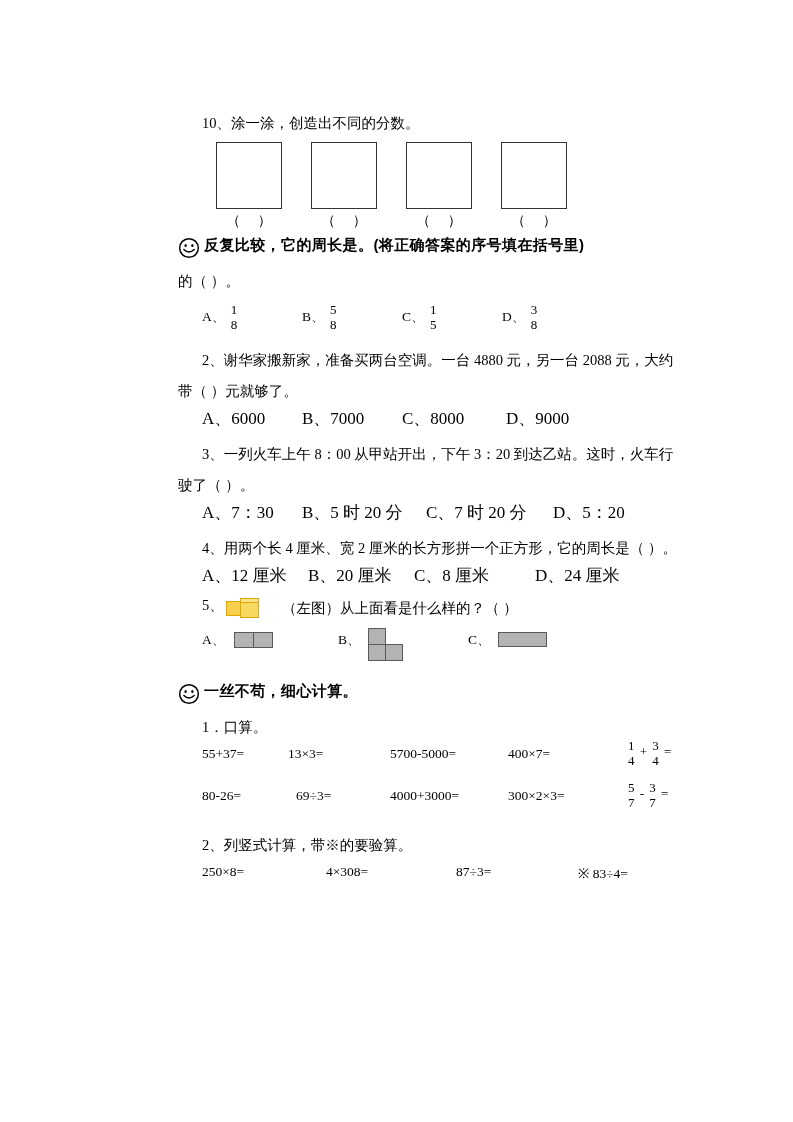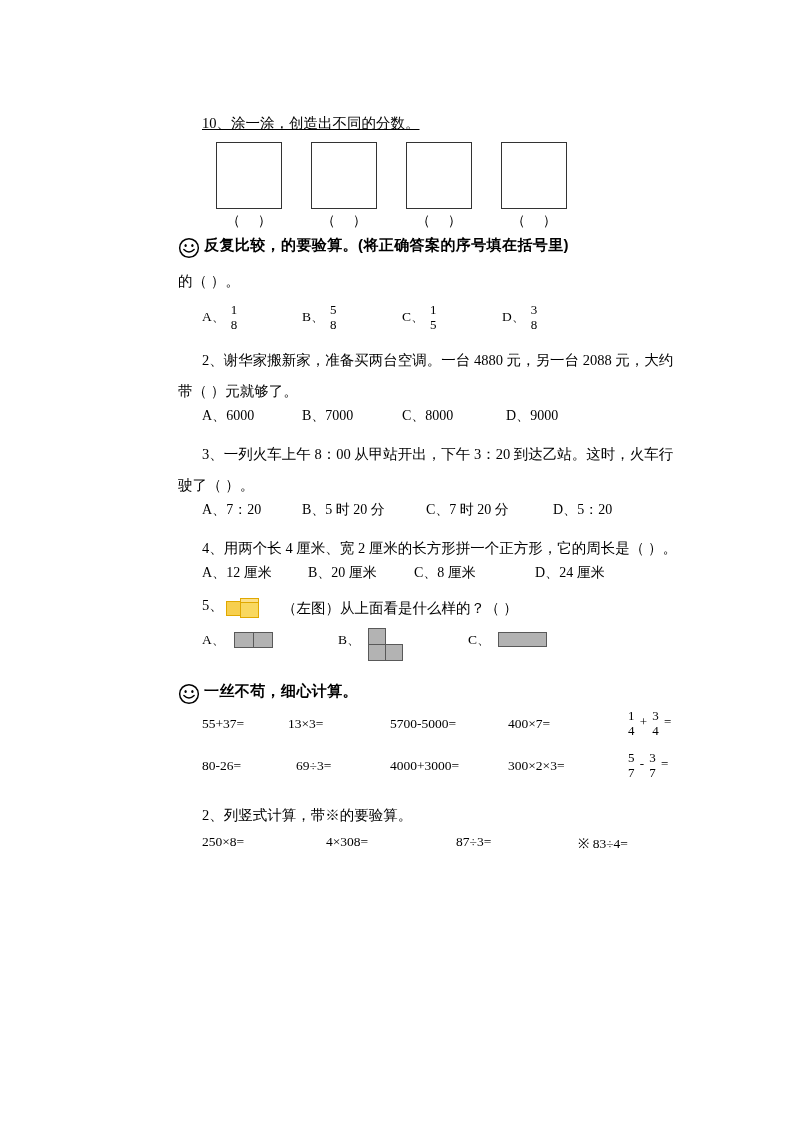--- a/index.html
+++ b/index.html
@@ -26,21 +26,20 @@
     left: 178px;
     top: 110px;
     width: 545px;
   }
 
   
   .q10-title {
     font-size: 14.5px;
     padding-left: 24px;
     line-height: 26px;
-    text-decoration: underline;
   }
   .sq-row {
     position: relative;
     height: 78px;
     margin-top: 6px;
   }
   .sq-box {
     position: absolute;
     width: 66px;
     height: 67px;
@@ -86,21 +85,21 @@
   
   .qline {
     font-size: 14.5px;
     line-height: 31px;
     white-space: nowrap;
   }
   .qline.first { padding-left: 24px; }
   .options {
     position: relative;
     height: 32px;
-    font-size: 14px;
+    font-size: 17px;
     padding-left: 24px;
   }
   .opt {
     position: absolute;
     top: 0;
     white-space: nowrap;
   }
 
   
   .fracrow {
@@ -214,21 +213,21 @@
     <div class="sq-label" style="left:323px;">（    ）</div>
   </div>
 
   <div class="section-head">
     <svg class="smiley" viewBox="0 0 24 24">
       <circle cx="12" cy="12" r="10.2" fill="none" stroke="#000" stroke-width="1.6"></circle>
       <ellipse cx="8.3" cy="9.2" rx="1.25" ry="1.7" fill="#000"></ellipse>
       <ellipse cx="15.7" cy="9.2" rx="1.25" ry="1.7" fill="#000"></ellipse>
       <path d="M6.4 13.6 Q12 19.2 17.6 13.6" fill="none" stroke="#000" stroke-width="1.6" stroke-linecap="round"></path>
     </svg>
-    <div class="section-title">反复比较，的要验算。(将正确答案的序号填在括号里)</div>
+    <div class="section-title">反复比较，它的周长是。(将正确答案的序号填在括号里)</div>
   </div>
 
   <div class="qline">的（       ）。</div>
 
   <div class="fracrow">
     <span class="fracopt" style="left:24px;">
       <span>A、</span>
       <span class="frac">
         <span class="num">1</span>
         <span class="den">8</span>
@@ -277,21 +276,21 @@
     </span>
   </div>
 
   <div class="qline first">
     <span>3、</span><span>一列火车上午 8：00 从甲站开出，下午 3：20 到达乙站。这时，火车行</span>
   </div>
   <div class="qline">驶了（       ）。</div>
 
   <div class="options">
     <span class="opt" style="left:24px;">
-      <span>A、</span><span>7：20</span>
+      <span>A、</span><span>7：30</span>
     </span>
     <span class="opt" style="left:124px;">
       <span>B、</span><span>5 时 20 分</span>
     </span>
     <span class="opt" style="left:248px;">
       <span>C、</span><span>7 时 20 分</span>
     </span>
     <span class="opt" style="left:375px;">
       <span>D、</span><span>5：20</span>
     </span>
@@ -352,20 +351,21 @@
   <div class="section-head" style="margin-top:10px;">
     <svg class="smiley" viewBox="0 0 24 24">
       <circle cx="12" cy="12" r="10.2" fill="none" stroke="#000" stroke-width="1.6"></circle>
       <ellipse cx="8.3" cy="9.2" rx="1.25" ry="1.7" fill="#000"></ellipse>
       <ellipse cx="15.7" cy="9.2" rx="1.25" ry="1.7" fill="#000"></ellipse>
       <path d="M6.4 13.6 Q12 19.2 17.6 13.6" fill="none" stroke="#000" stroke-width="1.6" stroke-linecap="round"></path>
     </svg>
     <div class="section-title">一丝不苟，细心计算。</div>
   </div>
 
+  <div class="sub-head">1．口算。</div>
 
   <div class="calc-row" style="height:42px;">
     <span class="calc-item" style="left:24px;">55+37=</span>
     <span class="calc-item" style="left:110px;">13×3=</span>
     <span class="calc-item" style="left:212px;">5700-5000=</span>
     <span class="calc-item" style="left:330px;">400×7=</span>
     <span class="fr-expr" style="left:448px;">
       <span class="frac">
         <span class="num">1</span>
         <span class="den">4</span>

